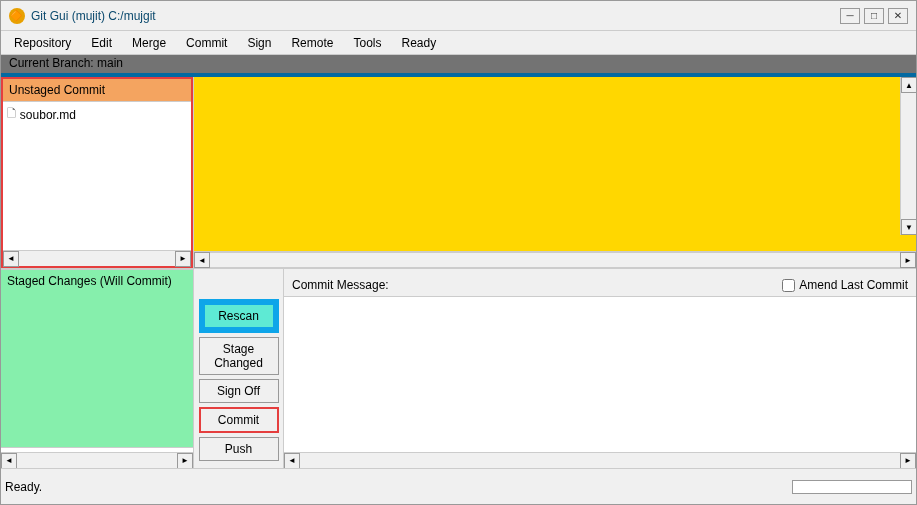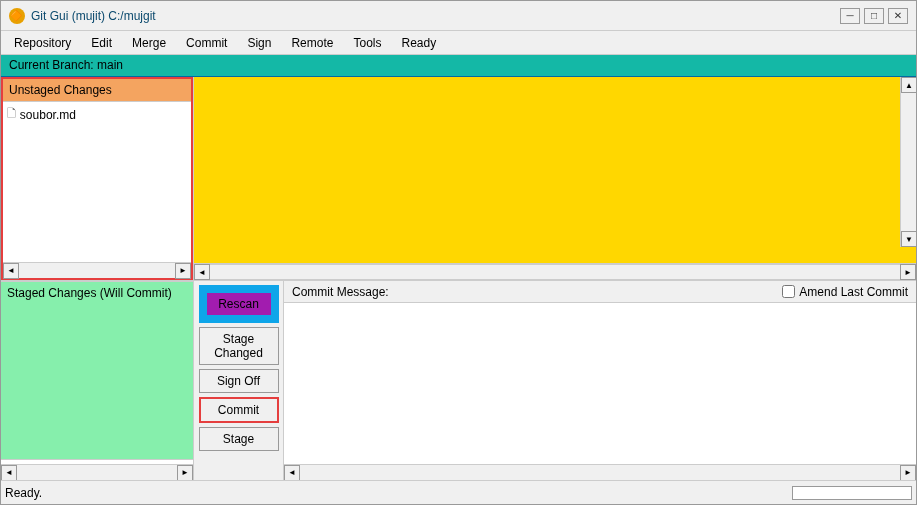--- a/index.html
+++ b/index.html
@@ -86,27 +86,27 @@
 
     .menu-item {
       padding: 2px 8px;
       cursor: pointer;
       font-size: 12px;
       border: 1px solid transparent;
     }
 
     
     .branch-bar {
-      background: #14b8a6;
+      background: #737373;
       padding: 3px 8px;
       font-size: 12px;
-      border-bottom: 1px solid #0369a1;
+      border-bottom: 4px solid #0369a1;
       height: 22px;
       display: flex;
-      align-items: flex-start;
+      align-items: flex-end;
     }
 
     
     .main-content {
       display: flex;
       flex: 1;
       overflow: hidden;
     }
 
     
@@ -268,45 +268,46 @@
       width: 80px;
       padding: 4px 8px;
       background: #f0f0f0;
       border: 1px solid #999;
       cursor: pointer;
       font-size: 12px;
       text-align: center;
     }
 
     .rescan-btn {
-      border: 8px solid #0ea5e9;
-      background: #a21caf;
+      border: 6px solid #0ea5e9;
+      background: #5eead4;
+      margin-top: 26px;
     }
 
     .commit-btn {
       border: 2px solid #e53e3e;
       background: #f0f0f0;
     }
 
     
     .commit-message-area {
       flex: 1;
       display: flex;
       flex-direction: column;
       overflow: hidden;
     }
 
     .commit-header {
       display: flex;
-      align-items: center;
+      align-items: flex-end;
       justify-content: space-between;
       padding: 4px 8px;
       background: #f0f0f0;
       border-bottom: 1px solid #ccc;
-      height: 22px;
+      height: 28px;
     }
 
     .commit-header-label {
       font-size: 12px;
     }
 
     .amend-checkbox-area {
       display: flex;
       align-items: center;
       gap: 4px;
@@ -319,21 +320,21 @@
       resize: none;
       outline: none;
       padding: 4px;
       font-size: 12px;
       background: white;
       font-family: inherit;
     }
 
     
     .status-bar {
-      height: 24px;
+      height: 36px;
       background: #f0f0f0;
       border-top: 1px solid #ccc;
       display: flex;
       align-items: center;
       justify-content: space-between;
       padding: 0 4px;
     }
 
     .status-text { font-size: 12px; }
 
@@ -386,21 +387,21 @@
 
   <div class="branch-bar">
     <span>Current Branch: main</span>
   </div>
 
   <div class="main-content">
 
     <div class="left-panel">
 
       <div class="unstaged-section">
-        <div class="section-header">Unstaged Changes</div>
+        <div class="section-header">Unstaged Commit</div>
         <div class="file-list">
           <div class="file-item">
             <span class="file-icon">🗋</span>
             <span>soubor.md</span>
           </div>
         </div>
         <div class="h-scroll-bar">
           <div class="h-scroll-btn">◄</div>
           <div class="h-scroll-track"></div>
           <div class="h-scroll-btn">►</div>
@@ -436,21 +437,21 @@
         <div class="h-scroll-btn">►</div>
       </div>
 
       <div class="bottom-area">
 
         <div class="buttons-panel">
           <button class="action-btn rescan-btn">Rescan</button>
           <button class="action-btn">Stage Changed</button>
           <button class="action-btn">Sign Off</button>
           <button class="action-btn commit-btn">Commit</button>
-          <button class="action-btn">Stage</button>
+          <button class="action-btn">Push</button>
         </div>
 
         <div class="commit-message-area">
           <div class="commit-header">
             <span class="commit-header-label">Commit Message:</span>
             <div class="amend-checkbox-area">
               <input type="checkbox" style="">
               <label>Amend Last Commit</label>
             </div>
           </div>

